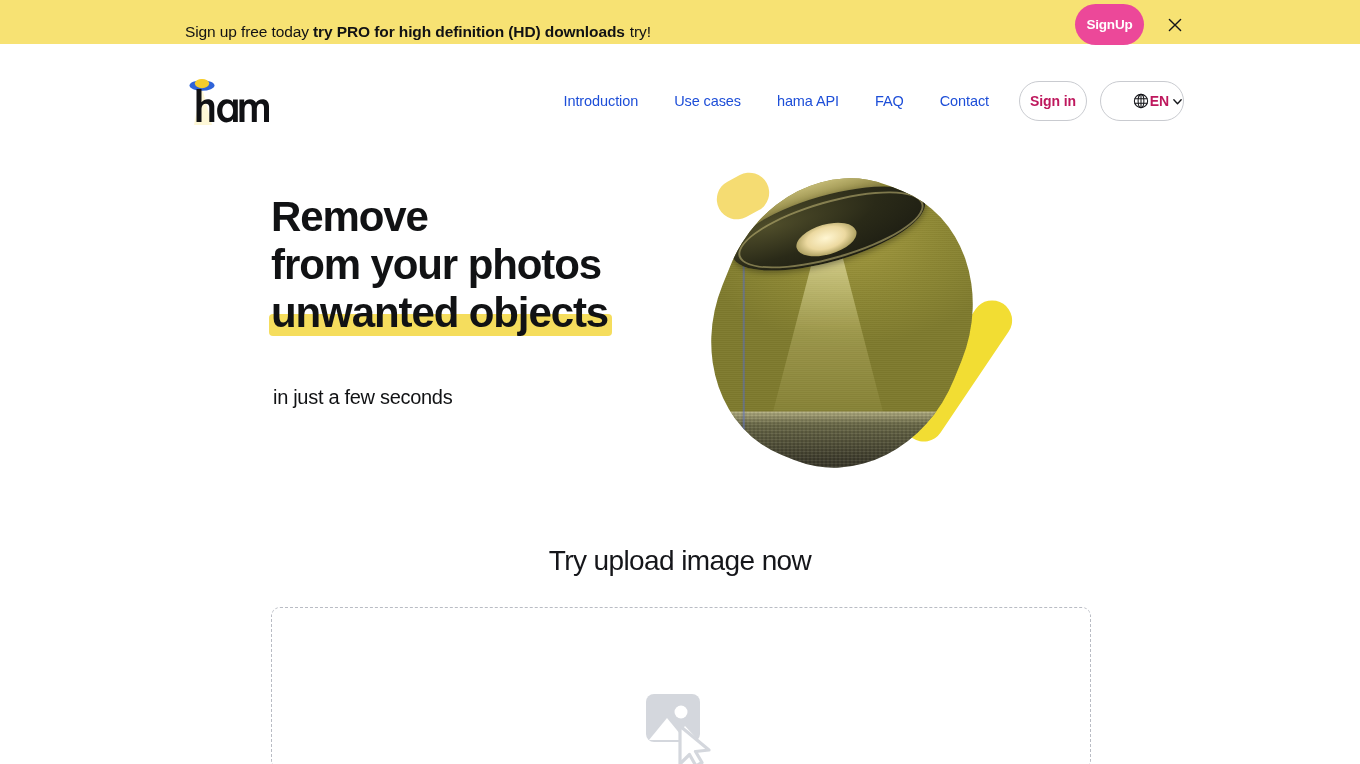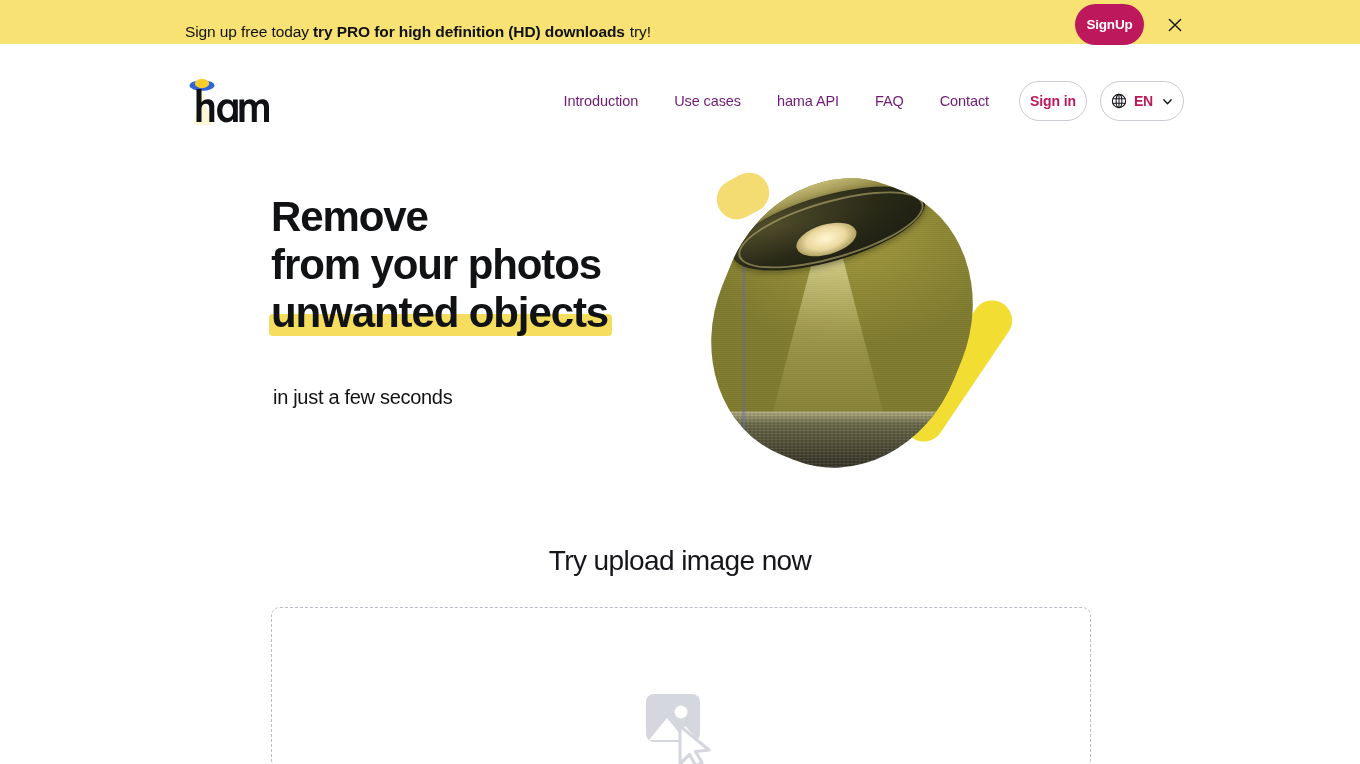--- a/index.html
+++ b/index.html
@@ -21,21 +21,21 @@
   .promo-text{
     position:absolute;left:185px;top:0;height:64px;
     display:flex;align-items:center;gap:0;
     font-size:15.5px;letter-spacing:-0.1px;color:#111214;white-space:nowrap;
   }
   .promo-text .lead{font-weight:400;}
   .promo-text .strong{font-weight:700;margin-left:4px;}
   .promo-text .tail{font-weight:400;margin-left:5px;}
   .promo-signup{
     position:absolute;left:1075px;top:4px;width:69px;height:41px;
-    background:#be185d;color:#ffffff;border:none;border-radius:21px;
+    background:#ec4899;color:#ffffff;border:none;border-radius:21px;
     font-family:"Liberation Sans", sans-serif;
     font-size:13.5px;font-weight:700;letter-spacing:-0.2px;
     display:flex;align-items:center;justify-content:center;cursor:pointer;
   }
   .promo-close{
     position:absolute;left:1164px;top:14px;width:22px;height:22px;
     display:flex;align-items:center;justify-content:center;cursor:pointer;
   }
   .promo-close svg{display:block;}
 
@@ -46,33 +46,33 @@
   .logo{
     position:absolute;left:177px;top:9px;width:100px;height:56px;cursor:pointer;
   }
   .logo svg{display:block;}
 
   .nav{
     position:absolute;right:176px;top:0;height:74px;
     display:flex;align-items:center;gap:0;
   }
   .nav-link{
-    font-size:14.5px;color:#701a75;letter-spacing:-0.1px;
+    font-size:14.5px;color:#1d4ed8;letter-spacing:-0.1px;
     text-decoration:none;cursor:pointer;white-space:nowrap;
     padding:0 18px;
   }
   .btn-pill{
     display:flex;align-items:center;justify-content:center;
     height:38px;border:1px solid #c9cbd0;border-radius:20px;
     background:#fff;cursor:pointer;white-space:nowrap;
     font-family:"Liberation Sans", sans-serif;
     font-size:14px;font-weight:700;color:#be185d;letter-spacing:-0.1px;
   }
   .btn-signin{width:66px;margin-left:12px;}
-  .btn-lang{width:82px;margin-left:13px;gap:7px;font-weight:700;}
+  .btn-lang{width:82px;margin-left:13px;gap:1px;font-weight:700;justify-content:flex-end;}
   .btn-lang .globe{width:16px;height:16px;display:block;}
   .btn-lang .lang-label{font-size:14px;font-weight:700;}
   .btn-lang .chev{width:11px;height:11px;display:block;margin-left:2px;}
 
   
   .hero{position:absolute;left:0;top:138px;width:1360px;height:380px;padding-left:36px;}
   .hero-copy{position:absolute;left:271px;top:55px;}
   h1.headline{
     margin:0;font-size:42px;line-height:48px;font-weight:700;
     letter-spacing:-1.1px;color:#111214;

